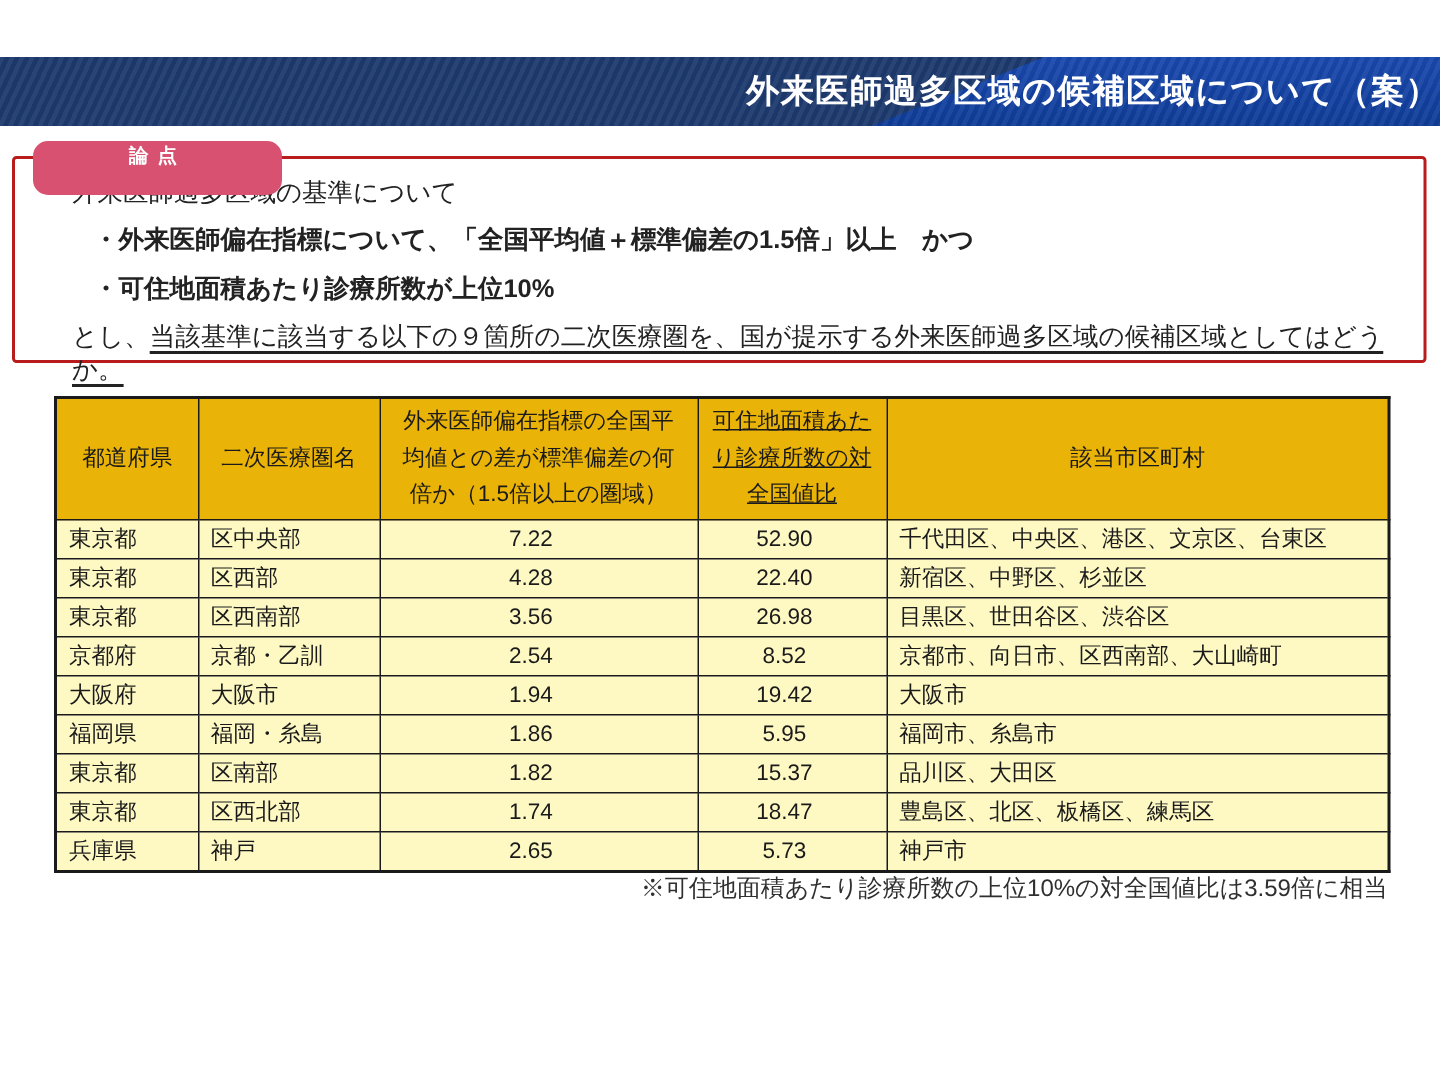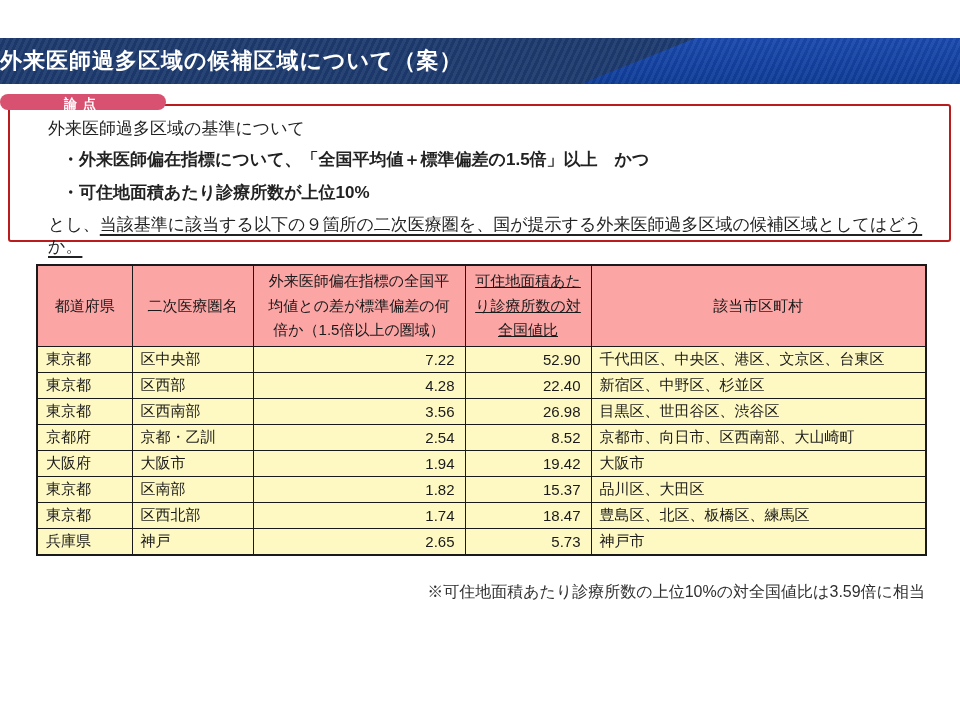--- a/index.html
+++ b/index.html
@@ -6,49 +6,49 @@
   .slide{position:relative;width:960px;height:720px;background:#ffffff;overflow:hidden;
          font-family:"Liberation Sans",sans-serif;color:#1a1a1a;}
 
   
   .titlebar{position:absolute;top:38px;left:0;width:960px;height:46px;
             background:linear-gradient(180deg,#1a49ae 0%,#0f3c97 100%);overflow:hidden;}
   .titlebar::before{content:"";position:absolute;inset:0;background:#1d3a6e;
             clip-path:polygon(0 0,72.5% 0,60.5% 100%,0 100%);}
   .titlebar::after{content:"";position:absolute;inset:0;
             background:repeating-linear-gradient(115deg,rgba(255,255,255,0.05) 0 3px,rgba(0,0,0,0.04) 3px 6px);}
-  .titlebar .title{position:relative;z-index:2;display:block;text-align:left;
+  .titlebar .title{position:relative;z-index:2;display:block;text-align:right;
             line-height:46px;font-size:22px;font-weight:bold;color:#ffffff;letter-spacing:1px;border-radius:20px;}
 
   
-  .badge{position:absolute;left:0;top:94px;width:166px;height:16px;background:#d85170;
+  .badge{position:absolute;left:22px;top:94px;width:166px;height:36px;background:#d85170;
          border-radius:10px;z-index:3;text-align:center;line-height:20px;
          color:#fff;font-size:13px;font-weight:bold;letter-spacing:6px;}
   .issue-box{position:absolute;left:8px;top:104px;width:943px;height:138px;box-sizing:border-box;
          background:#ffffff;border:2px solid #b91c1c;border-radius:3px;
          padding:12px 20px 6px 38px;z-index:2;}
   .issue-box p{margin:0;font-size:17px;line-height:1.28;color:#222;}
   .intro{margin-bottom:9px !important;}
   .crit{margin:0 0 11px 14px !important;font-weight:bold;}
   .crit .crit-text{text-underline-offset:4px;text-decoration-thickness:1.5px;}
   .proposal{max-width:892px;}
   .proposal .u{text-decoration:underline;text-underline-offset:4px;text-decoration-thickness:1.5px;}
 
   
   .tbl{position:absolute;left:36px;top:264px;border-collapse:collapse;table-layout:fixed;
        width:889px;font-size:15px;}
   .tbl,.tbl th,.tbl td{border:1px solid #1a1a1a;}
   .tbl{border:2px solid #1a1a1a;}
-  .tbl th{background:#fca5a5;font-weight:normal;height:80px;text-align:center;
+  .tbl th{background:#eab308;font-weight:normal;height:80px;text-align:center;
           vertical-align:middle;line-height:1.65;padding:0 13px;}
   .tbl th.c2{padding:0 14px;}
   .tbl th.c3{padding:0 9px;text-decoration:underline;}
   .tbl td{background:#fef9c3;height:25px;padding:0;vertical-align:middle;white-space:nowrap;}
   .tbl td.c0,.tbl td.c1,.tbl td.c4{text-align:left;padding-left:8px;}
-  .tbl td.c2,.tbl td.c3{text-align:right;padding-right:10px;margin-top:31px;}
+  .tbl td.c2,.tbl td.c3{text-align:center;padding-right:10px;margin-top:31px;}
 
   
   .fn-ratio{position:absolute;left:0;right:35px;top:582px;text-align:right;
             font-size:16px;color:#2f2f2f;}
   .fn-source{position:absolute;left:383px;top:642px;width:567px;font-size:13px;
              line-height:1.55;color:#333;}
 </style>
 </head>
 <body>
 
@@ -116,20 +116,27 @@
           <td class="c4">京都市、向日市、区西南部、大山崎町</td>
         </tr>
         <tr>
           <td class="c0">大阪府</td>
           <td class="c1">大阪市</td>
           <td class="c2">1.94</td>
           <td class="c3">19.42</td>
           <td class="c4">大阪市</td>
         </tr>
         <tr>
+          <td class="c0">福岡県</td>
+          <td class="c1">福岡・糸島</td>
+          <td class="c2">1.86</td>
+          <td class="c3">5.95</td>
+          <td class="c4">福岡市、糸島市</td>
+        </tr>
+        <tr>
           <td class="c0">東京都</td>
           <td class="c1">区南部</td>
           <td class="c2">1.82</td>
           <td class="c3">15.37</td>
           <td class="c4">品川区、大田区</td>
         </tr>
         <tr>
           <td class="c0">東京都</td>
           <td class="c1">区西北部</td>
           <td class="c2">1.74</td>

